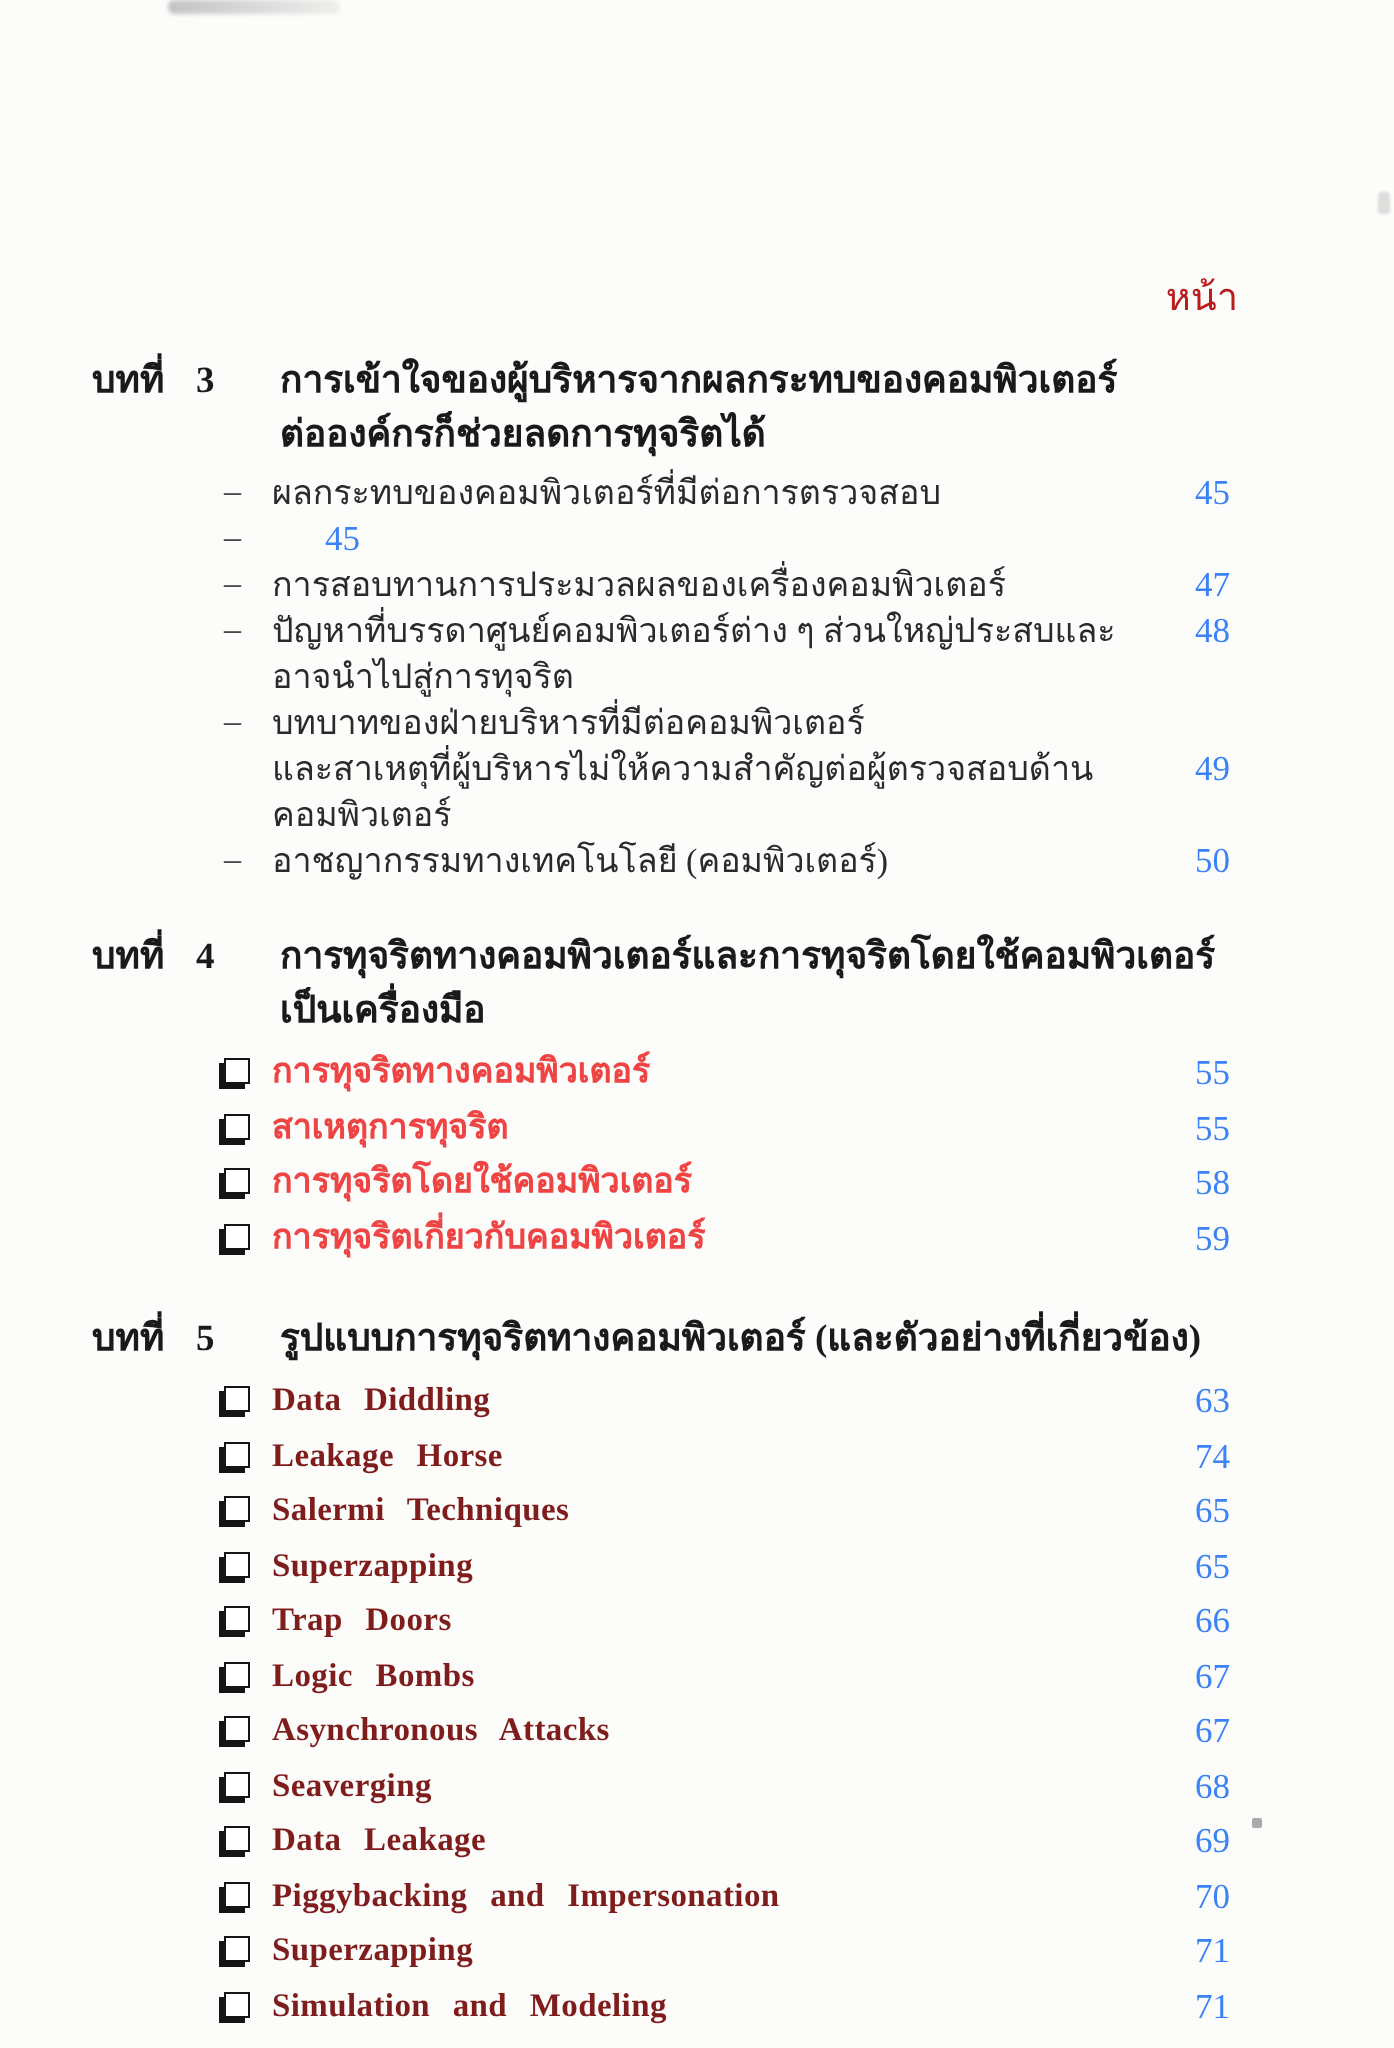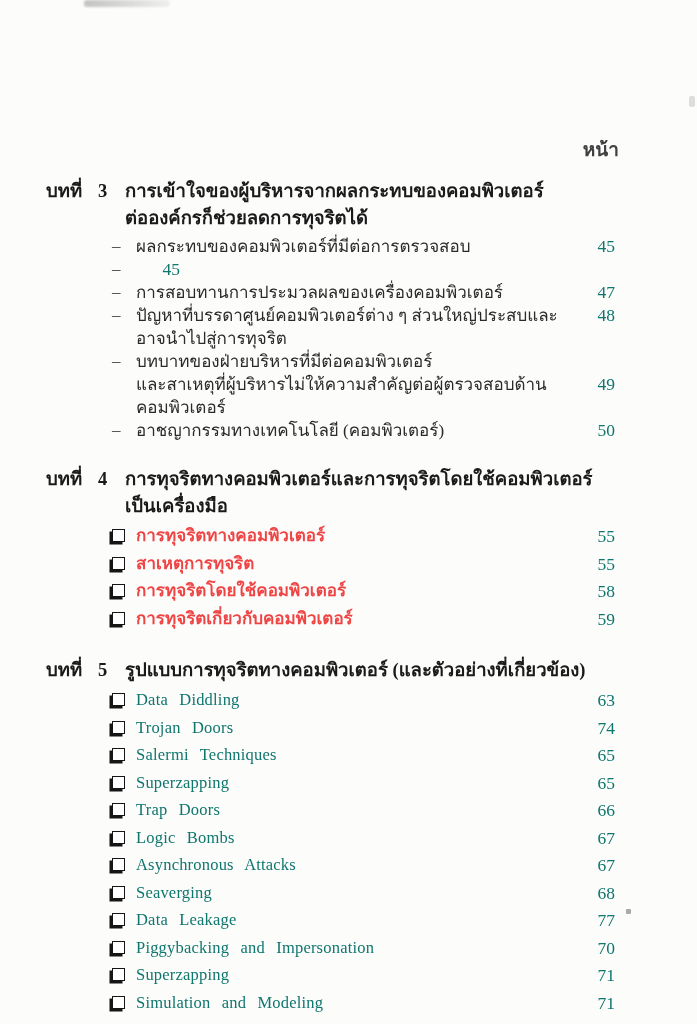--- a/index.html
+++ b/index.html
@@ -14,22 +14,22 @@
     margin: 0 auto;
     background: #fcfcfb;
     overflow: hidden;
     font-family: "Liberation Serif", "DejaVu Serif", serif;
     color: #222;
   }
   .page-header {
     padding: 138px 78px 0 16px;
     text-align: right;
     font-size: 19px;
-    font-weight: bold;
-    color: #404040;
+    font-weight: normal;
+    color: #b91c1c;
     line-height: 24px;
   }
   .chapters {
     margin-top: 16px;
   }
   .chapter {
     padding: 0 82px 0 46px;
   }
   .chapter + .chapter {
     margin-top: 24px;
@@ -38,21 +38,21 @@
     display: flex;
     align-items: flex-start;
     font-weight: bold;
     font-size: 18.5px;
     line-height: 27px;
     color: #1a1a1a;
   }
   .ch-prefix { width: 52px; flex: none; }
   .ch-num    { width: 27px; flex: none; }
   .ch-title  { flex: 1; }
-  .title-line { display: block; }
+  .title-line { display: block; margin-left: 15px; }
 
   .items { margin-top: 3px; }
   .item-row {
     display: flex;
     align-items: flex-start;
     line-height: 23px;
     font-size: 17px;
     color: #2a2a2a;
   }
   .item-row.boxed { line-height: 26.5px; }
@@ -72,33 +72,33 @@
     height: 11px;
     margin-top: 6px;
     background: #fff;
     border: 1.6px solid #151515;
     box-shadow: -2.5px 2.5px 0 #151515;
   }
   .item-label { flex: 1; padding-right: 10px; }
   .item-row.boxed .item-label { font-weight: bold; color: #ef4444; }
   .item-row.latin .item-label {
     font-family: "Liberation Serif", "DejaVu Serif", serif;
-    font-weight: normal;
+    font-weight: bold;
     font-size: 16.5px;
     word-spacing: 7px;
     letter-spacing: 0.2px;
-    color: #0f766e;
+    color: #7f1d1d;
   }
   .item-page {
     flex: none;
     width: 44px;
     text-align: right;
     font-size: 17.5px;
     font-weight: normal;
-    color: #0f766e;
+    color: #3b82f6;
   }
   
   .artifact-smudge {
     position: absolute;
     left: 84px; top: 0;
     width: 86px; height: 7px;
     background: linear-gradient(90deg, rgba(110,110,110,0.40), rgba(150,150,150,0.12));
     border-radius: 3px;
     filter: blur(1px);
   }
@@ -216,21 +216,21 @@
           </div>
         </div>
         <div class="items">
           <div class="item-row boxed latin">
             <span class="bullet-cell"><span class="checkbox"></span></span>
             <span class="item-label">Data Diddling</span>
             <span class="item-page">63</span>
           </div>
           <div class="item-row boxed latin">
             <span class="bullet-cell"><span class="checkbox"></span></span>
-            <span class="item-label">Trojan Doors</span>
+            <span class="item-label">Leakage Horse</span>
             <span class="item-page">74</span>
           </div>
           <div class="item-row boxed latin">
             <span class="bullet-cell"><span class="checkbox"></span></span>
             <span class="item-label">Salermi Techniques</span>
             <span class="item-page">65</span>
           </div>
           <div class="item-row boxed latin">
             <span class="bullet-cell"><span class="checkbox"></span></span>
             <span class="item-label">Superzapping</span>
@@ -252,21 +252,21 @@
             <span class="item-page">67</span>
           </div>
           <div class="item-row boxed latin">
             <span class="bullet-cell"><span class="checkbox"></span></span>
             <span class="item-label">Seaverging</span>
             <span class="item-page">68</span>
           </div>
           <div class="item-row boxed latin">
             <span class="bullet-cell"><span class="checkbox"></span></span>
             <span class="item-label">Data Leakage</span>
-            <span class="item-page">77</span>
+            <span class="item-page">69</span>
           </div>
           <div class="item-row boxed latin">
             <span class="bullet-cell"><span class="checkbox"></span></span>
             <span class="item-label">Piggybacking and Impersonation</span>
             <span class="item-page">70</span>
           </div>
           <div class="item-row boxed latin">
             <span class="bullet-cell"><span class="checkbox"></span></span>
             <span class="item-label">Superzapping</span>
             <span class="item-page">71</span>

